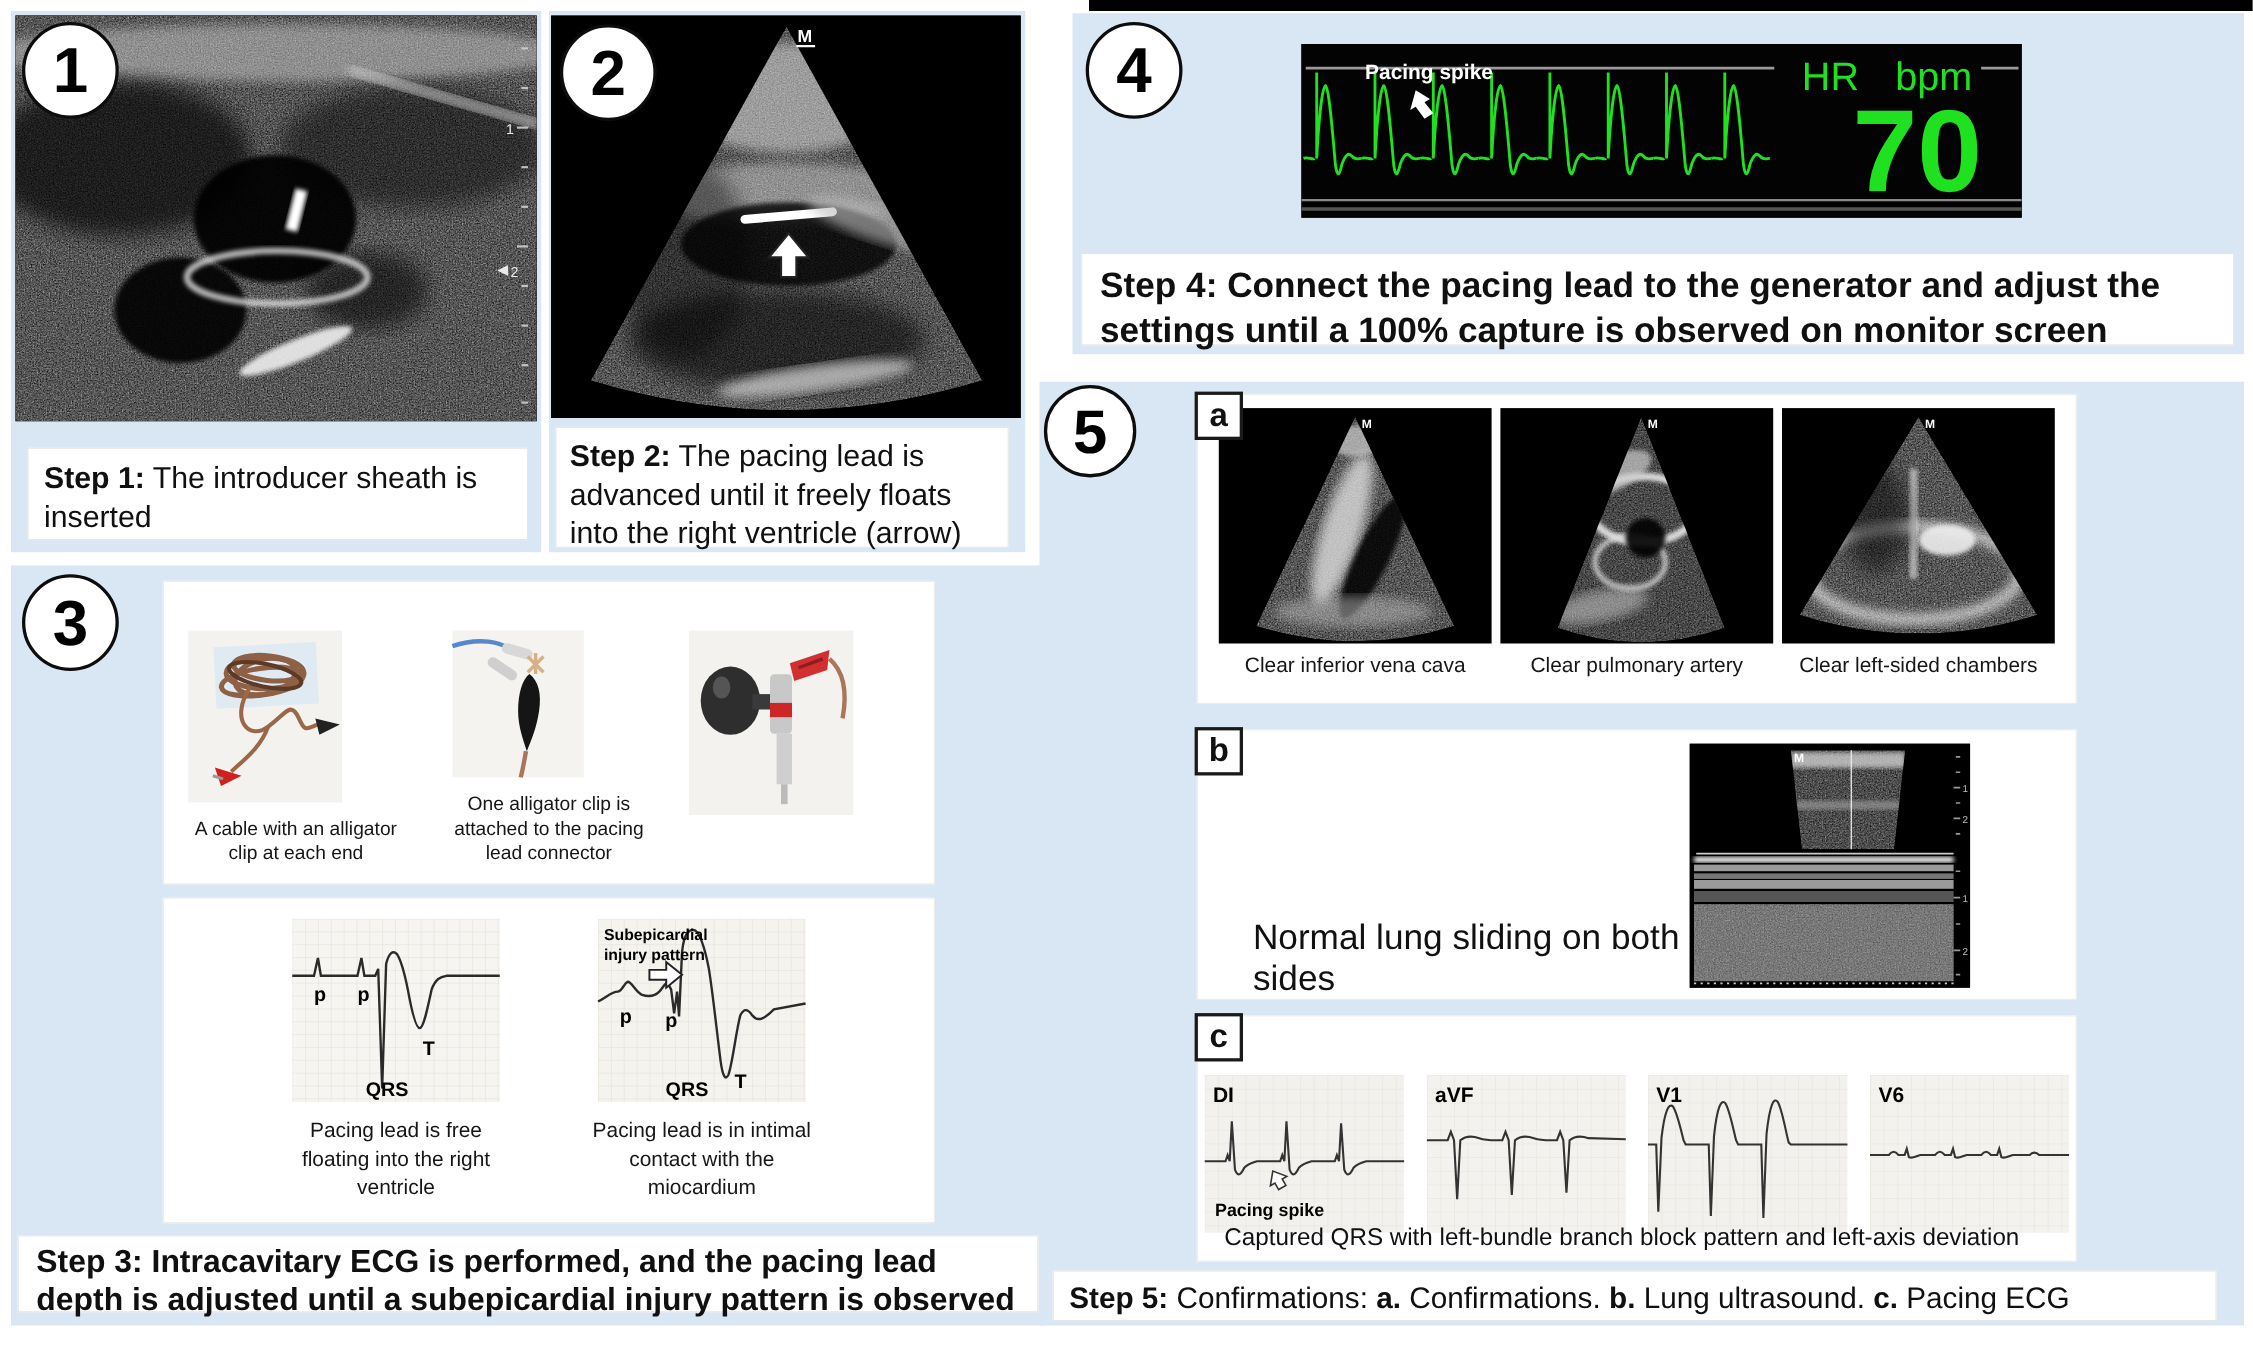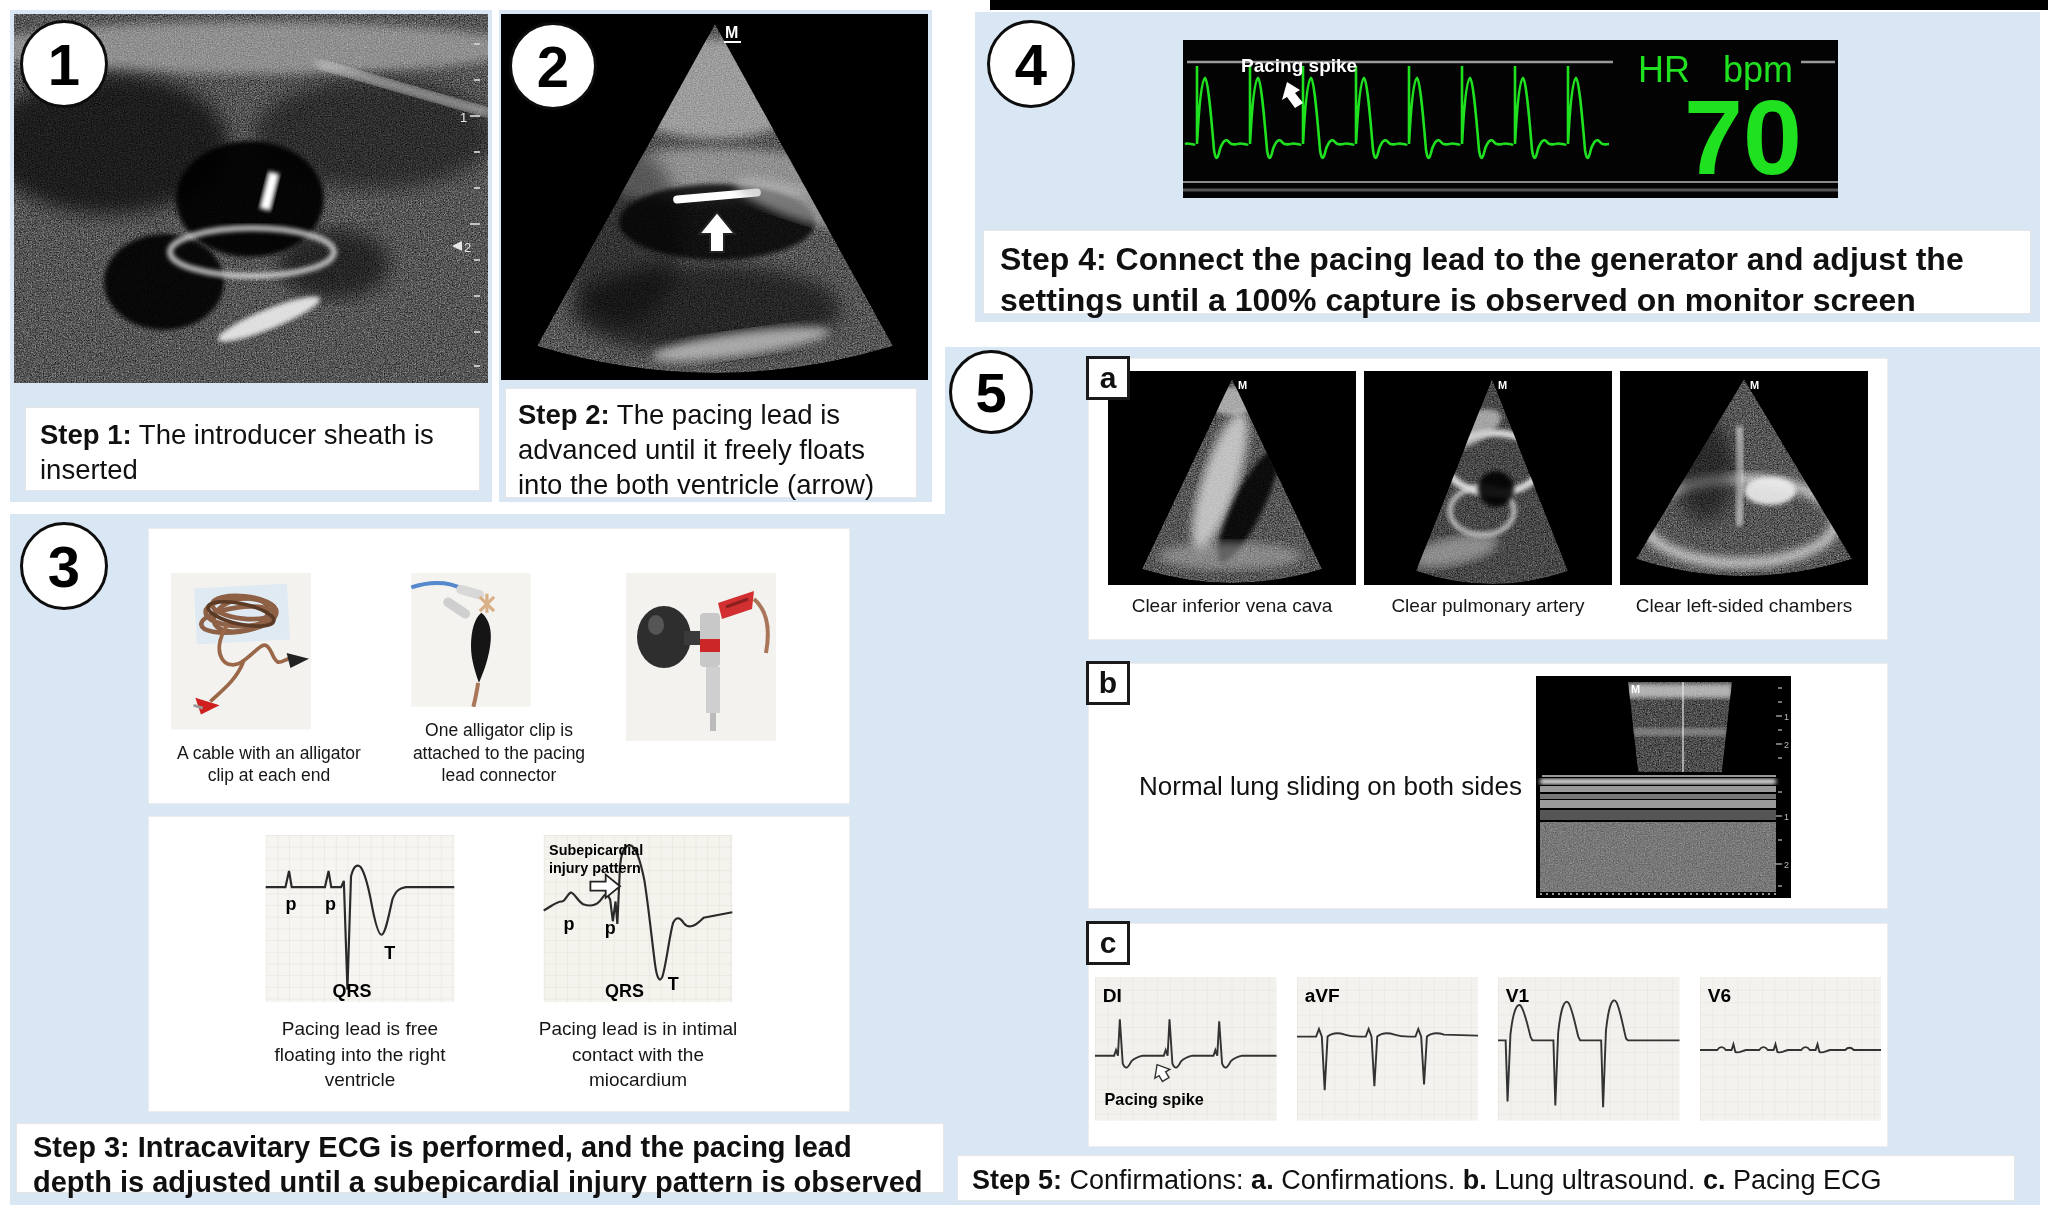--- a/index.html
+++ b/index.html
@@ -122,21 +122,21 @@
       </g>
       <path d="M216,198 l-18,22 h11 v18 h14 v-18 h11 z" fill="#ffffff" stroke="#222" stroke-width="2"></path>
       <text x="224" y="24" fill="#fff" font-size="16" font-weight="bold">M</text>
       <line x1="223" y1="28" x2="240" y2="28" stroke="#fff" stroke-width="2"></line>
     </svg>
     <div class="badge b88" style="left:8px;top:8px;">
         <span>2</span>
       </div>
   </div>
   <div class="capbox" style="left:6px;top:378px;width:412px;height:110px;padding:8px 12px;font-size:27.5px;">
-    <b>Step 2:</b><span> The pacing lead is advanced until it freely floats into the both ventricle (arrow)</span>
+    <b>Step 2:</b><span> The pacing lead is advanced until it freely floats into the right ventricle (arrow)</span>
   </div>
 </section>
 
 <section class="panel" style="left:10px;top:514px;width:940px;height:691px;">
   <div class="badge b88" style="left:10px;top:8px;">
       <span>3</span>
     </div>
 
   <div class="whitebox" style="left:138px;top:14px;width:702px;height:276px;display:flex;justify-content:center;gap:24px;padding:16px 10px;">
     <div class="photocol">
@@ -323,21 +323,21 @@
         </svg>
         <div class="acap">Clear left-sided chambers</div>
       </div>
     </div>
   </div>
 
   <div class="whitebox" style="left:143px;top:316px;width:800px;height:246px;">
     <div class="cornerlabel">
         <span>b</span>
       </div>
-    <div style="position:absolute;left:50px;top:0;width:400px;height:100%;display:flex;align-items:center;font-size:26px;">
+    <div style="position:absolute;left:50px;top:0;width:400px;height:100%;display:flex;align-items:flex-end;font-size:32px;">
       <span>Normal lung sliding on both sides</span>
     </div>
     <div class="usimg" style="left:447px;top:12px;width:255px;height:222px;">
       <svg viewBox="0 0 255 222" preserveAspectRatio="none">
         <rect width="255" height="222" fill="#000"></rect>
         <clipPath id="bmode5">
             <polygon points="92,6 196,6 186,96 102,96"></polygon>
           </clipPath>
         <g clip-path="url(#bmode5)">
           <polygon points="92,6 196,6 186,96 102,96" fill="#fff" filter="url(#fsp)" opacity="0.85"></polygon>
@@ -405,18 +405,19 @@
         <path d="M0,66 H8 L10,130 L13,60 C16,34 20,26 24,30 C28,36 31,50 34,62 L36,66 H58 L60,134 L63,58 C66,30 70,22 74,27 C78,34 81,50 84,62 L86,66 H108 L110,136 L113,56 C116,28 120,20 124,26 C128,34 131,52 134,64 L136,66 H160 H190" fill="none" stroke="#333" stroke-width="2"></path>
         <text x="8" y="26" font-size="20" font-weight="bold">V1</text>
       </svg>
       <svg width="190" height="150" viewBox="0 0 190 150">
         <rect width="190" height="150" fill="#f3f2ee"></rect>
           <rect width="190" height="150" fill="url(#pgrid)" opacity="0.6"></rect>
         <path d="M0,76 H18 C21,72 24,72 27,76 H33 L35,70 L37,78 C40,80 44,77 48,76 H62 C65,72 68,72 71,76 H77 L79,70 L81,78 C84,80 88,77 92,76 H106 C109,72 112,72 115,76 H121 L123,70 L125,78 C128,80 132,77 136,76 H152 C155,73 158,73 161,76 H190" fill="none" stroke="#333" stroke-width="2"></path>
         <text x="8" y="26" font-size="20" font-weight="bold">V6</text>
       </svg>
     </div>
+    <div style="position:absolute;left:24px;bottom:8px;font-size:22px;">Captured QRS with left-bundle branch block pattern and left-axis deviation</div>
   </div>
 
   <div class="capbox" style="left:12px;top:808px;width:1058px;height:46px;padding:7px 14px;font-size:27px;">
     <b>Step 5:</b><span> Confirmations: </span><b>a.</b><span> Confirmations. </span><b>b.</b><span> Lung ultrasound. </span><b>c.</b><span> Pacing ECG</span>
   </div>
 </section>
 
 </body></html>

